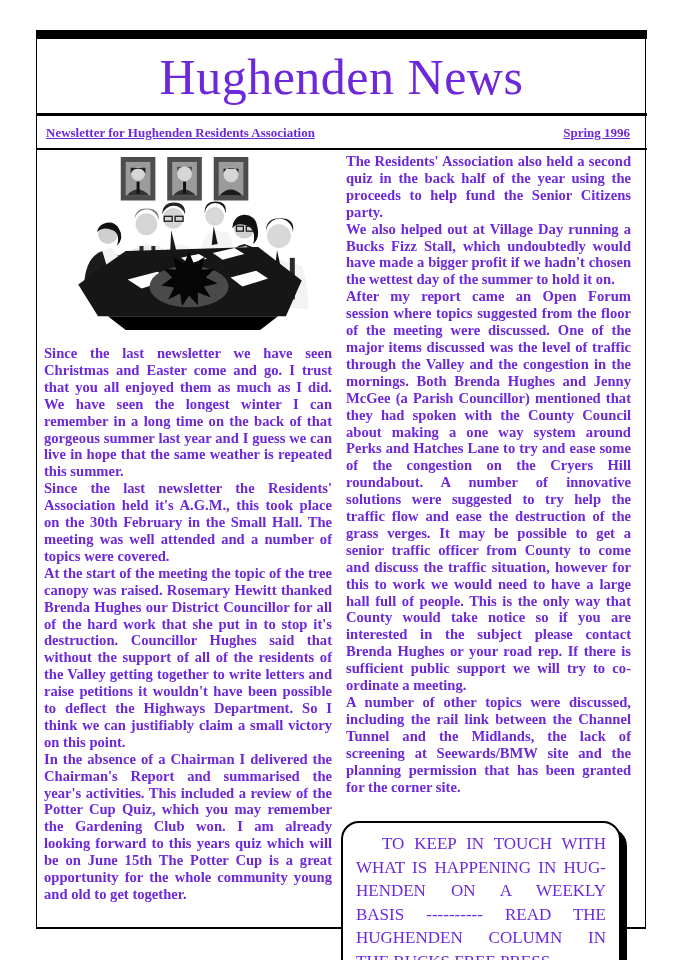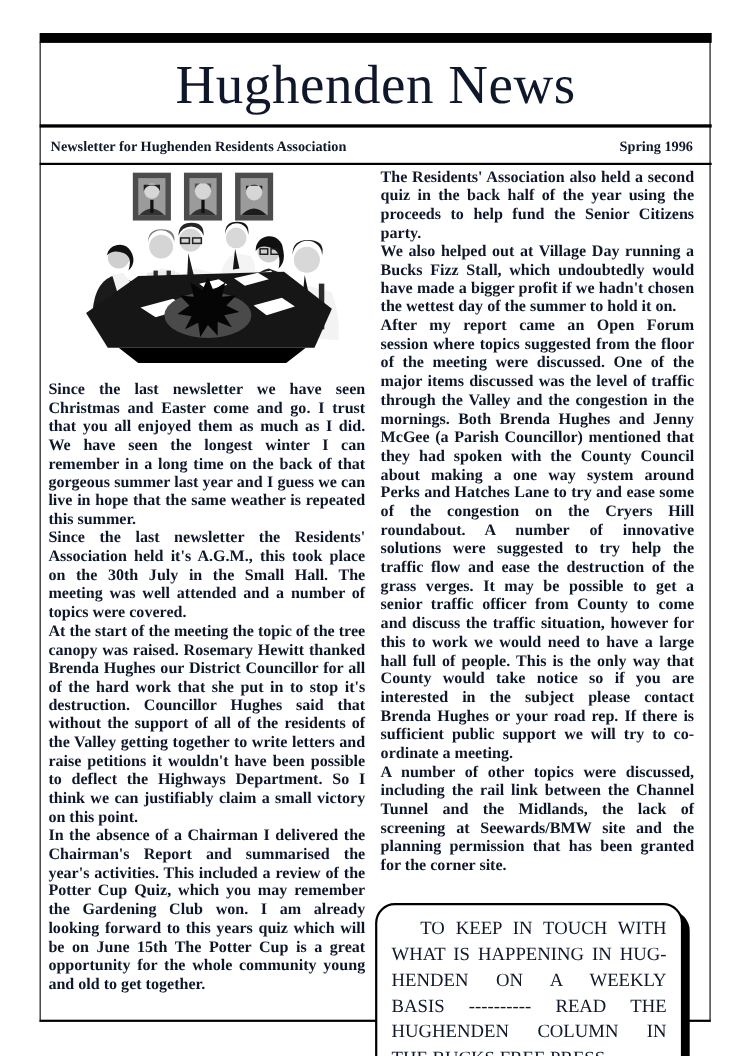--- a/index.html
+++ b/index.html
@@ -1,27 +1,27 @@
 <!DOCTYPE html>
 <html><head>
 <meta charset="utf-8">
 <style>
   html,body{margin:0;padding:0;background:#ffffff;}
   .sheet{
     position:relative;width:684px;height:960px;background:#ffffff;
-    font-family:"Liberation Serif","DejaVu Serif",serif;color:#0f172a;overflow:hidden;
+    font-family:"Liberation Serif","DejaVu Serif",serif;color:#6d28d9;overflow:hidden;
   }
   .topbar{position:absolute;left:36px;top:30px;width:611px;height:9px;background:#000;}
   .frame{position:absolute;left:36px;top:38px;width:608px;height:889px;
          border-left:1.5px solid #000;border-right:1.5px solid #000;border-bottom:2px solid #000;}
   .title{position:absolute;left:36px;top:50px;width:611px;text-align:center;
          font-size:50px;letter-spacing:.5px;line-height:1.1;}
   .rule1{position:absolute;left:36px;top:113px;width:611px;height:3px;background:#000;}
   .masthead-row{position:absolute;left:46px;top:125px;width:584px;display:flex;
-                justify-content:space-between;align-items:flex-end;font-weight:bold;font-size:13px;}
+                justify-content:space-between;align-items:flex-end;font-weight:bold;font-size:13px;text-decoration:underline;}
   .rule2{position:absolute;left:36px;top:148px;width:611px;height:2px;background:#000;}
 
   .col-left{position:absolute;left:44px;top:151px;width:288px;}
   .col-right{position:absolute;left:346px;top:153px;width:285px;}
 
   .report-heading{font-size:25px;font-weight:bold;margin:2px 0 4px 2px;letter-spacing:.2px;}
   .clipart-wrap{width:250px;margin:4px auto 8px auto;}
 
   .bodytext p{margin:0;text-align:justify;font-size:14.6px;line-height:16.9px;font-weight:bold;}
   .col-left .bodytext{margin-top:6px;}
@@ -134,21 +134,21 @@
           <path d="M118 104 l18 -4 8 5 -18 5 z" fill="#fff"></path>
 
           <ellipse cx="126" cy="133" rx="40" ry="21" fill="#4a4a4a"></ellipse>
           <path d="M126 98 l5 12 11 -7 -3 13 13 -1 -9 9 12 6 -14 3 7 11 -13 -5 0 13 -9 -10 -7 11 -2 -13 -12 6 6 -12 -13 -2 11 -8 -9 -9 13 1 -3 -13 11 7 z" fill="#050505"></path>
         </g>
       </svg>
     </div>
 
     <div class="bodytext">
       <p>Since the last newsletter we have seen Christmas and Easter come and go. I trust that you all enjoyed them as much as I did.  We have seen the longest winter I can remember in a long time on the back of that gorgeous summer last year and I guess we can live in hope that the same weather is repeated this summer.</p>
-      <p>Since the last newsletter the Residents' Association held it's A.G.M., this took place on the 30th July in the Small Hall. The meeting was well attended and a number of topics were covered.</p>
+      <p>Since the last newsletter the Residents' Association held it's A.G.M., this took place on the 30th February in the Small Hall. The meeting was well attended and a number of topics were covered.</p>
       <p>At the start of the meeting the topic of the tree canopy was raised. Rosemary Hewitt thanked Brenda Hughes our District Councillor for all of the hard work that she put in to stop it's destruction. Councillor Hughes said that without the support of all of the residents of the Valley getting together to write letters and raise petitions it wouldn't have been possible to deflect the Highways Department.  So I think we can justifiably claim a small victory on this point.</p>
       <p>In the absence of a Chairman I delivered the Chairman's Report and summarised the year's activities. This included a review of the Potter Cup Quiz, which you may remember the Gardening Club won. I am already looking forward to this years quiz which will be on June 15th The Potter Cup is a great opportunity for the whole community young and old to get together.</p>
     </div>
   </div>
 
   <div class="col-right">
     <div class="bodytext">
       <p>The Residents' Association also held a second quiz in the back half of the year using the proceeds to help fund the Senior Citizens party.</p>
       <p>We also helped out at Village Day running a Bucks Fizz Stall, which undoubtedly would have made a bigger profit if we hadn't chosen the wettest day of the summer to hold it on.</p>
       <p>After my report came an Open Forum session where topics suggested from the floor of the meeting were discussed. One of the major items discussed was the level of traffic through the Valley and the congestion in the mornings. Both Brenda Hughes and Jenny McGee (a Parish Councillor) mentioned that they had spoken with the County Council about making a one way system around Perks and Hatches Lane to try and ease some of the congestion on the Cryers Hill roundabout. A number of innovative solutions were suggested to try help the traffic flow and ease the destruction of the grass verges. It may be possible to get a senior traffic officer from County to come and discuss the traffic situation, however for this to work we would need to have a large hall full of people. This is the only way that County would take notice so if you are interested in the subject please contact Brenda Hughes or your road rep. If there is sufficient public support we will try to co-ordinate a meeting.</p>

